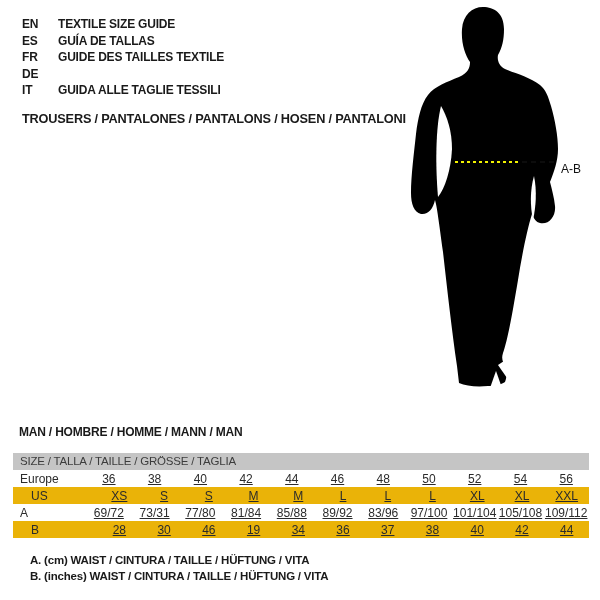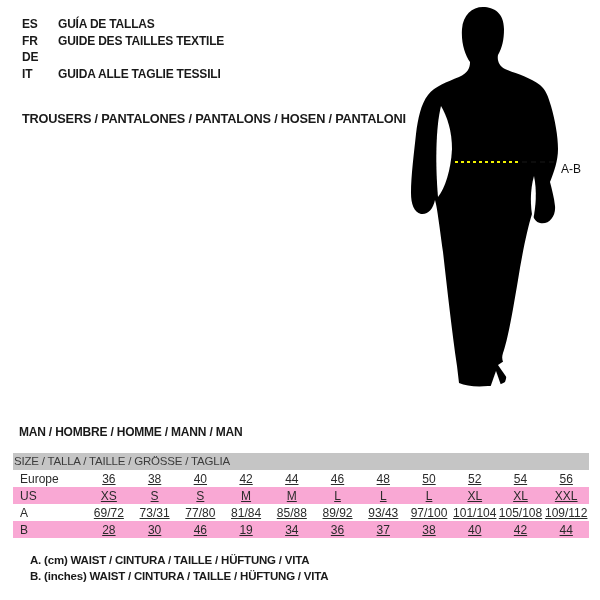--- a/index.html
+++ b/index.html
@@ -18,36 +18,40 @@
   }
   
   .figure{position:absolute;left:400px;top:0;width:200px;height:400px;}
   .ab-label{position:absolute;left:561px;top:162px;font-size:12px;letter-spacing:0px;color:#111;}
   
   .section-title{position:absolute;left:19px;top:425px;font-size:12px;font-weight:700;letter-spacing:-0.2px;}
   
   .size-table{position:absolute;left:13px;top:453px;width:576px;}
   .thead{
     height:17px;line-height:17px;background:#c5c5c5;color:#3c3c3c;
-    font-size:11.5px;padding-left:1px;letter-spacing:-0.2px;
+    font-size:11.5px;padding-left:7px;letter-spacing:-0.2px;
   }
   .trow{display:flex;height:17px;align-items:center;font-size:12px;color:#2b2b2b;}
-  .trow.stripe{background:#f9a8d4;}
+  .trow.stripe{background:#eab308;padding-left:11px;}
   .tlabel{width:66px;padding-left:7px;}
   .tcell{flex:1;text-align:center;white-space:nowrap;text-decoration:underline;}
   
   .footnotes{position:absolute;left:22px;top:552px;margin-left:8px;}
   .footnote{font-size:11.5px;font-weight:700;letter-spacing:-0.2px;line-height:16px;white-space:nowrap;}
 </style>
 </head>
 <body>
 
 <div class="canvas">
 
   <div class="lang-block">
+    <div class="lang-row">
+      <span class="lang-code">EN</span>
+      <span class="lang-label">TEXTILE SIZE GUIDE</span>
+    </div>
     <div class="lang-row">
       <span class="lang-code">ES</span>
       <span class="lang-label">GUÍA DE TALLAS</span>
     </div>
     <div class="lang-row">
       <span class="lang-code">FR</span>
       <span class="lang-label">GUIDE DES TAILLES TEXTILE</span>
     </div>
     <div class="lang-row">
       <span class="lang-code">DE</span>
@@ -144,21 +148,21 @@
     </div>
 
     <div class="trow">
       <span class="tlabel">A</span>
       <span class="tcell">69/72</span>
       <span class="tcell">73/31</span>
       <span class="tcell">77/80</span>
       <span class="tcell">81/84</span>
       <span class="tcell">85/88</span>
       <span class="tcell">89/92</span>
-      <span class="tcell">93/43</span>
+      <span class="tcell">83/96</span>
       <span class="tcell">97/100</span>
       <span class="tcell">101/104</span>
       <span class="tcell">105/108</span>
       <span class="tcell">109/112</span>
     </div>
 
     <div class="trow stripe">
       <span class="tlabel">B</span>
       <span class="tcell">28</span>
       <span class="tcell">30</span>

